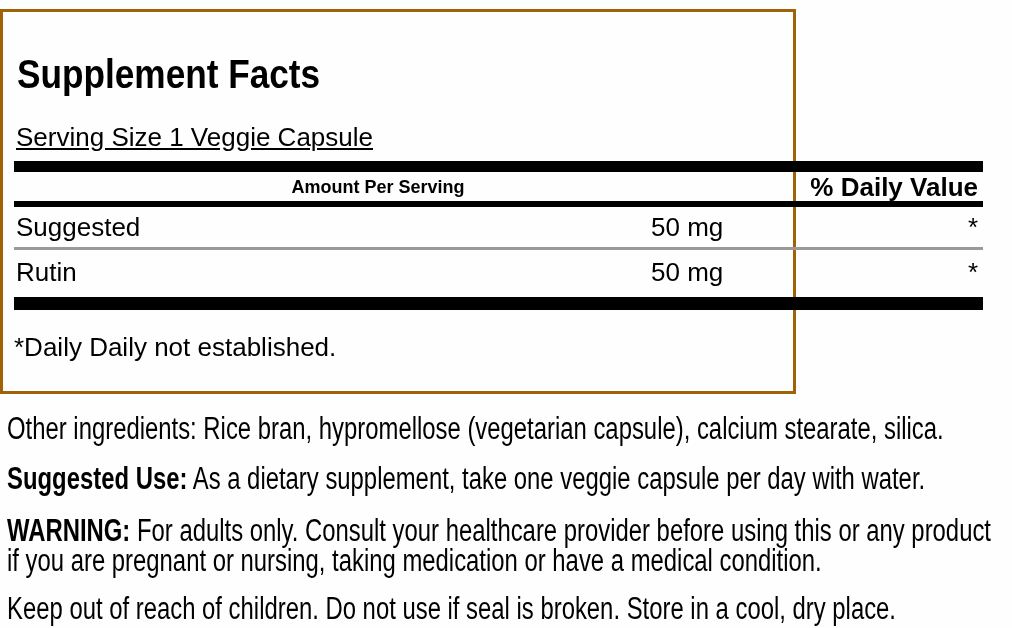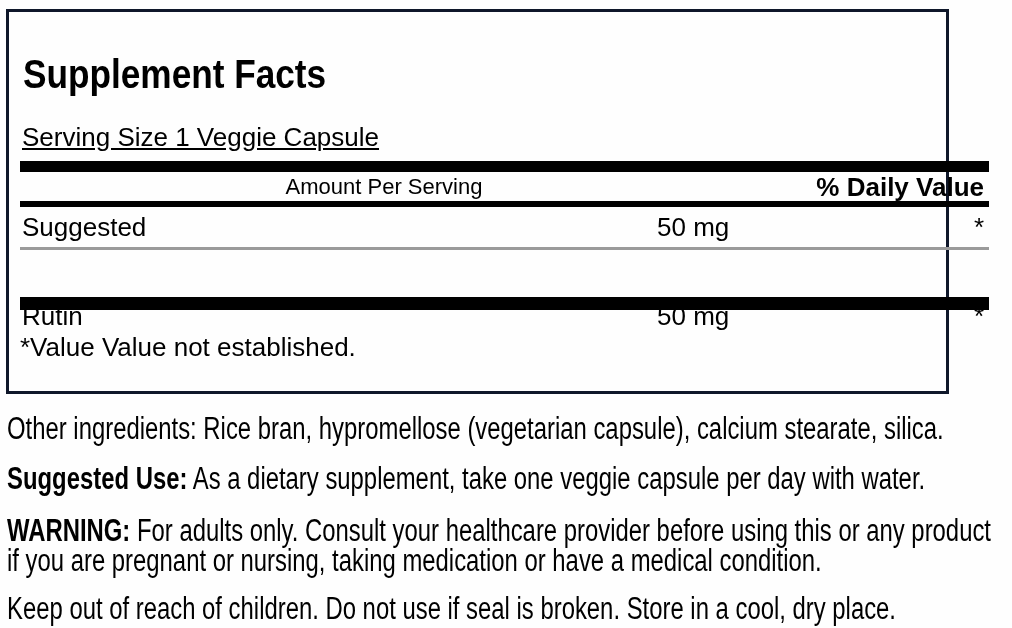--- a/index.html
+++ b/index.html
@@ -8,23 +8,23 @@
     background: #ffffff;
     overflow: hidden;
     font-family: "Liberation Sans", "DejaVu Sans", sans-serif;
     color: #000000;
     -webkit-font-smoothing: antialiased;
   }
   .stage { position: relative; width: 1012px; height: 628px; background: #fefefe; }
 
   
   .panel {
-    position: absolute; left: 6px; top: 9px;
-    width: 943px; height: 385px;
-    border: 3px solid #0f172a; box-sizing: border-box;
+    position: absolute; left: 0; top: 9px;
+    width: 796px; height: 385px;
+    border: 3px solid #a16207; box-sizing: border-box;
     background: #fefefe;
   }
   .panel .abs { position: absolute; white-space: nowrap; }
 
   .sf-title {
     left: 14px; top: 42px;
     font-size: 40px; font-weight: bold; line-height: 40px;
     transform: scaleX(0.88); transform-origin: 0 0;
     letter-spacing: 0px;
   }
@@ -32,31 +32,31 @@
 
   .bar { left: 11px; width: 969px; background: #000; }
   .bar-top    { top: 149px; height: 11px; }
   .bar-mid    { top: 189px; height: 6px; }
   .bar-bottom { top: 285px; height: 13px; }
   .rule-thin  { left: 11px; width: 969px; top: 235px; height: 3px; background: #9a9a9a; }
 
   .hdr-row { left: 11px; top: 162px; width: 969px; height: 26px; }
   .hdr-amount {
     position: absolute; left: 364px; top: 0;
-    font-size: 22px; font-weight: normal; line-height: 26px; white-space: nowrap;
+    font-size: 18px; font-weight: bold; line-height: 26px; white-space: nowrap;
     transform: translateX(-50%); transform-origin: center;
   }
   .hdr-dv {
     position: absolute; right: 5px; top: 0;
     font-size: 26px; font-weight: bold; line-height: 26px; white-space: nowrap;
   }
 
   .nrow { left: 11px; width: 969px; height: 26px; font-size: 26px; line-height: 26px; }
   .nrow-1 { top: 202px; }
-  .nrow-2 { top: 247px; margin-top: 44px; }
+  .nrow-2 { top: 247px; }
   .nrow .nname  { position: absolute; left: 2px; top: 0; white-space: nowrap; }
   .nrow .namount{ position: absolute; left: 637px; top: 0; white-space: nowrap; }
   .nrow .ndv    { position: absolute; right: 5px; top: 0; white-space: nowrap; }
 
   .footnote { left: 11px; top: 322px; font-size: 26px; line-height: 26px; }
 
   
   .para {
     position: absolute; left: 7px;
     font-size: 31px; line-height: 30px;
@@ -98,21 +98,21 @@
     <div class="abs rule-thin"></div>
 
     <div class="abs nrow nrow-2">
       <span class="nname">Rutin</span>
       <span class="namount">50 mg</span>
       <span class="ndv">*</span>
     </div>
 
     <div class="abs bar bar-bottom"></div>
 
-    <div class="abs footnote">*Value Value not established.</div>
+    <div class="abs footnote">*Daily Daily not established.</div>
 
   </div>
 
   <div class="para p-other">Other ingredients: Rice bran, hypromellose (vegetarian capsule), calcium stearate, silica.</div>
 
   <div class="para p-use">
     <b>Suggested Use:</b><span> As a dietary supplement, take one veggie capsule per day with water.</span>
   </div>
 
   <div class="para p-warning">

